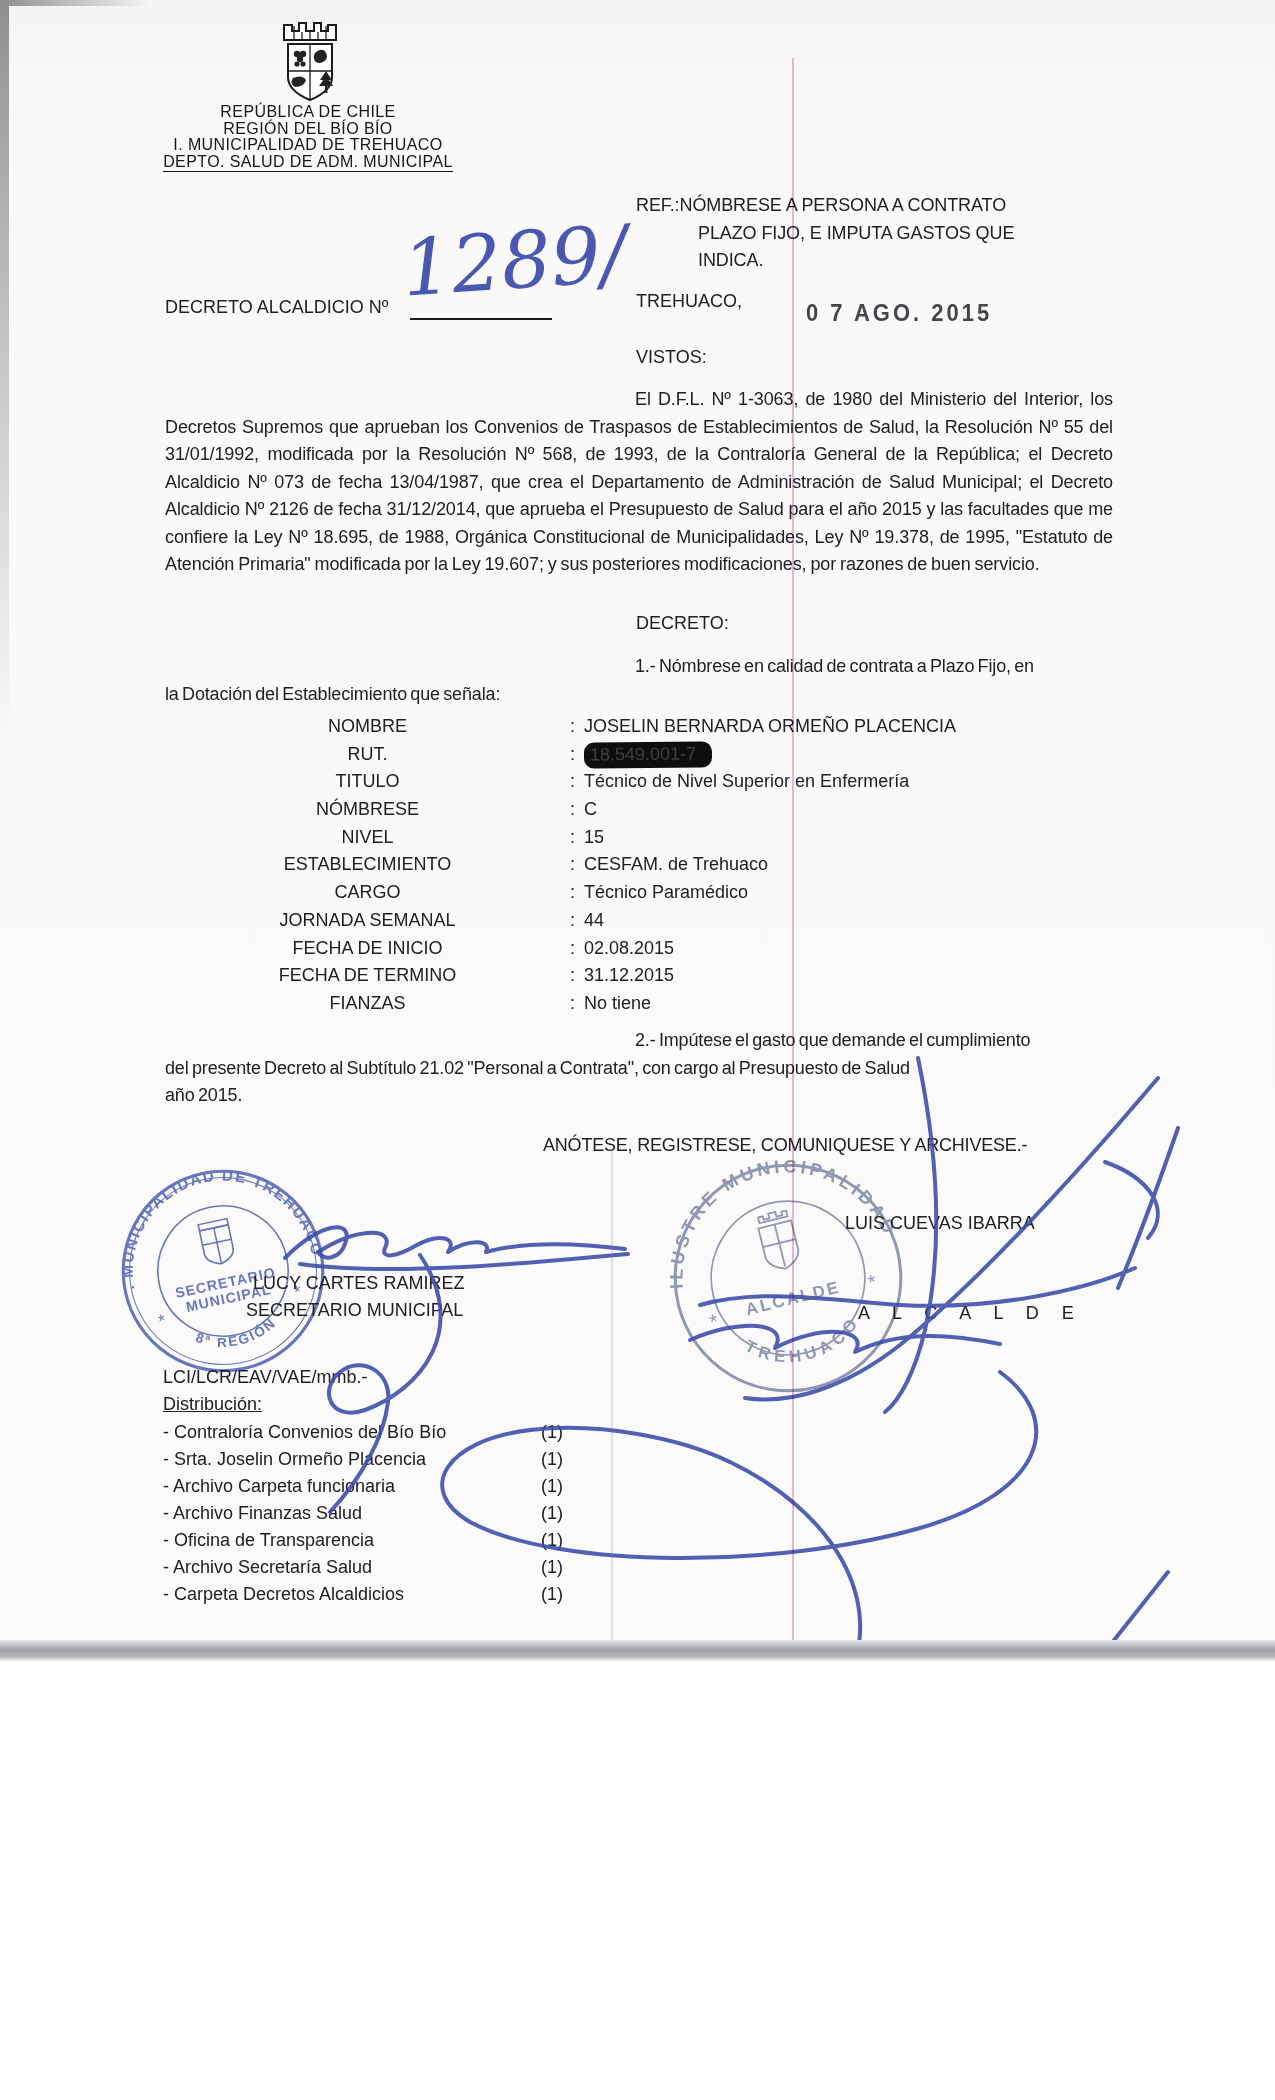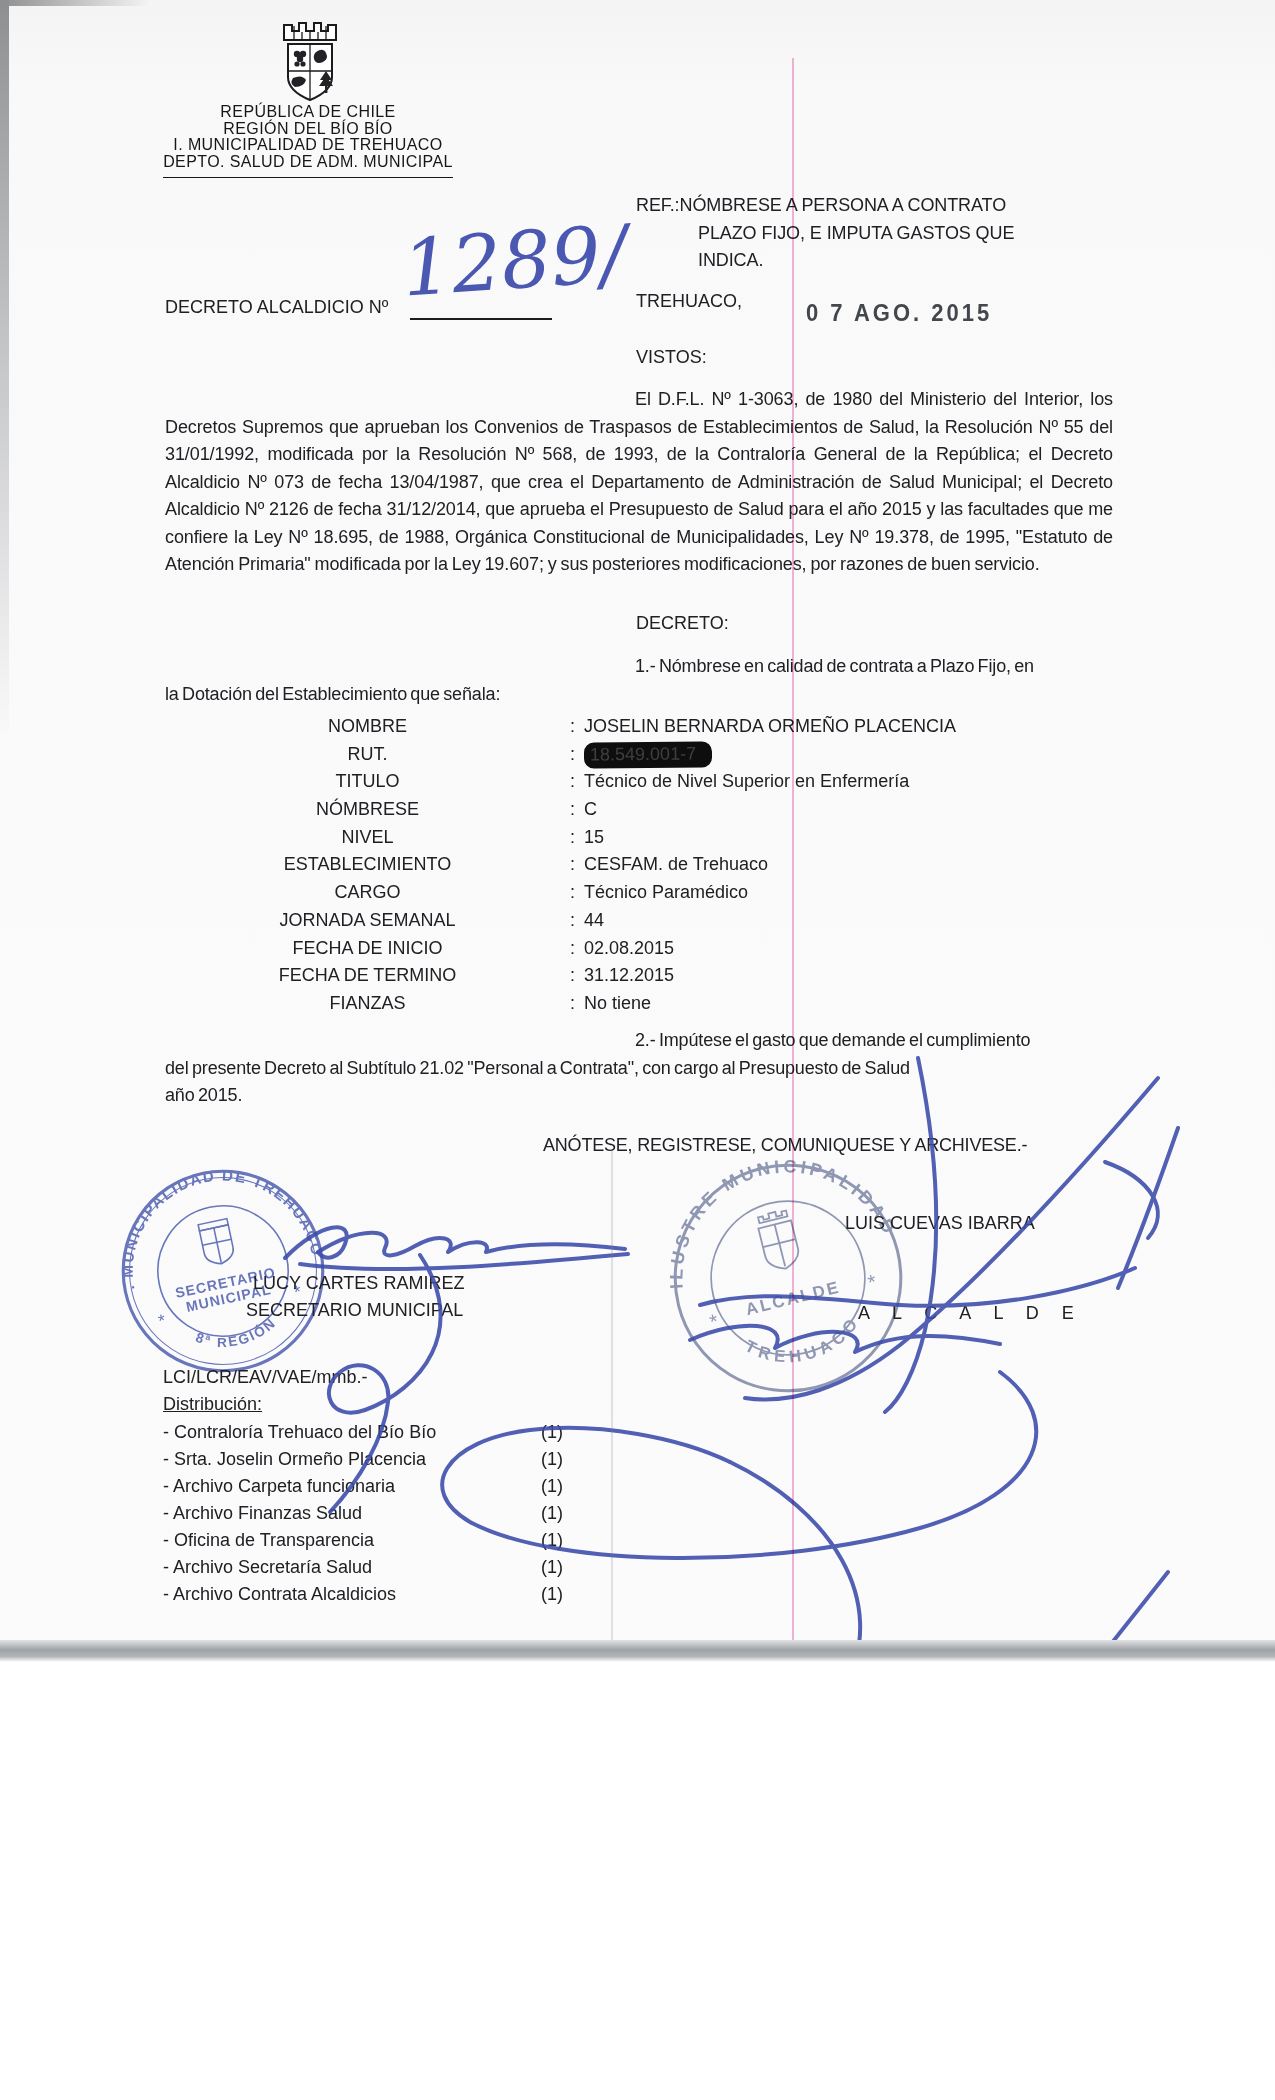--- a/index.html
+++ b/index.html
@@ -14,21 +14,21 @@
   .edge-bottom{position:absolute;left:0;top:1640px;width:1275px;height:22px;
                background:linear-gradient(180deg,#e2e4e6 0%,#9ea3a7 45%,#b3b6b9 75%,#ffffff 100%);}
   .fold-pink{position:absolute;left:792px;top:58px;width:2px;height:1584px;
              background:rgba(233,105,180,.5);mix-blend-mode:multiply;}
   .fold-gray{position:absolute;left:611px;top:1150px;width:2px;height:500px;
              background:rgba(120,126,140,.22);}
   .abs{position:absolute;}
   .txt{font-size:18px;line-height:27.5px;}
   .header-block{left:148px;top:104px;width:320px;text-align:center;
                 font-size:16px;line-height:16.5px;letter-spacing:.4px;color:#17171a;}
-  .header-block .dept{border-bottom:1.5px solid #17171a;display:inline-block;padding-bottom:7px;}
+  .header-block .dept{border-bottom:1.5px solid #17171a;display:inline-block;padding-bottom:1px;}
   .ref-block{left:636px;top:192px;width:500px;white-space:pre-line;
              padding-left:62px;text-indent:-62px;letter-spacing:-.1px;}
   .decreto-line{left:165px;top:294px;}
   .decree-underline{left:410px;top:318px;width:142px;height:2px;background:#1c1c1e;}
   .handwritten{left:402px;top:222px;font-family:"DejaVu Serif",serif;font-style:italic;
                font-size:78px;line-height:78px;color:#3c4bab;transform:rotate(-4deg);opacity:.92;}
   .place-line{left:636px;top:288px;}
   .date-stamp{left:806px;top:300px;font-weight:bold;font-size:22px;letter-spacing:3px;
               color:#43464b;transform:scale(1,1.08);}
   .vistos-label{left:636px;top:344px;}
@@ -235,21 +235,21 @@
 
   <div class="abs txt sig-name-left">LUCY  CARTES RAMIREZ</div>
   <div class="abs txt sig-title-left">SECRETARIO MUNICIPAL</div>
   <div class="abs txt sig-name-right">LUIS CUEVAS IBARRA</div>
   <div class="abs txt sig-title-right">A L C A L D E</div>
 
   <div class="abs txt initials">LCI/LCR/EAV/VAE/mmb.-</div>
   <div class="abs txt dist-label">Distribución:</div>
   <div class="abs txt dist-list">
     <div class="dist-row">
-      <span>- Contraloría Trehuaco del Bío Bío</span>
+      <span>- Contraloría Convenios del Bío Bío</span>
       <span>(1)</span>
     </div>
     <div class="dist-row">
       <span>- Srta. Joselin Ormeño Placencia</span>
       <span>(1)</span>
     </div>
     <div class="dist-row">
       <span>- Archivo Carpeta funcionaria</span>
       <span>(1)</span>
     </div>
@@ -259,21 +259,21 @@
     </div>
     <div class="dist-row">
       <span>- Oficina de Transparencia</span>
       <span>(1)</span>
     </div>
     <div class="dist-row">
       <span>- Archivo Secretaría Salud</span>
       <span>(1)</span>
     </div>
     <div class="dist-row">
-      <span>- Archivo Contrata Alcaldicios</span>
+      <span>- Carpeta Decretos Alcaldicios</span>
       <span>(1)</span>
     </div>
   </div>
 
   <svg class="abs sig-overlay" width="1275" height="1750" viewBox="0 0 1275 1750" stroke="#3b4bab" fill="none" stroke-width="4" stroke-linecap="round" stroke-linejoin="round" opacity="0.88">
     <g>
       <path d="M285,1258 C320,1222 355,1218 345,1244 C340,1258 325,1262 318,1252 C360,1226 395,1228 385,1248 C380,1260 398,1256 415,1246 C440,1232 458,1238 448,1252 C470,1238 492,1240 486,1252 C530,1240 585,1244 625,1249"></path>
       <path d="M300,1264 C390,1276 520,1264 628,1254"></path>
       <path d="M420,1255 C470,1330 420,1390 365,1410 C330,1422 318,1390 340,1372 C362,1355 392,1372 388,1402 C384,1438 360,1480 330,1512"></path>
     </g>

